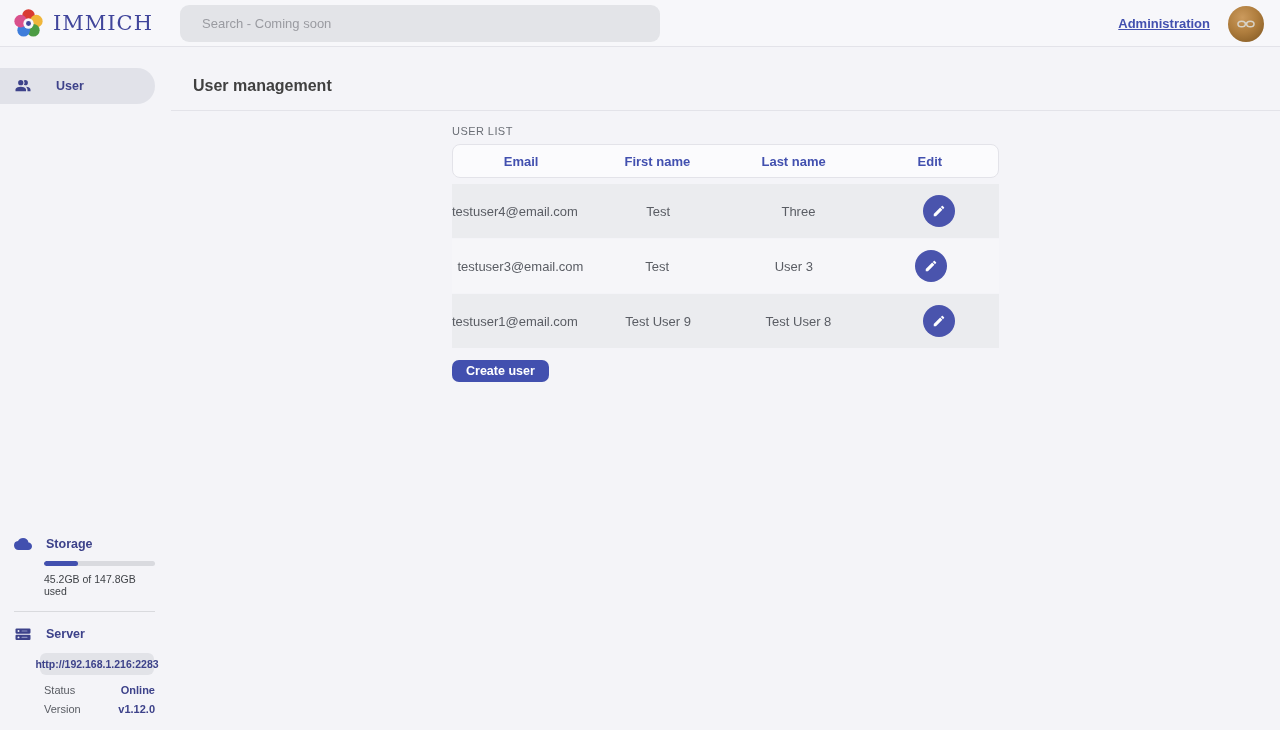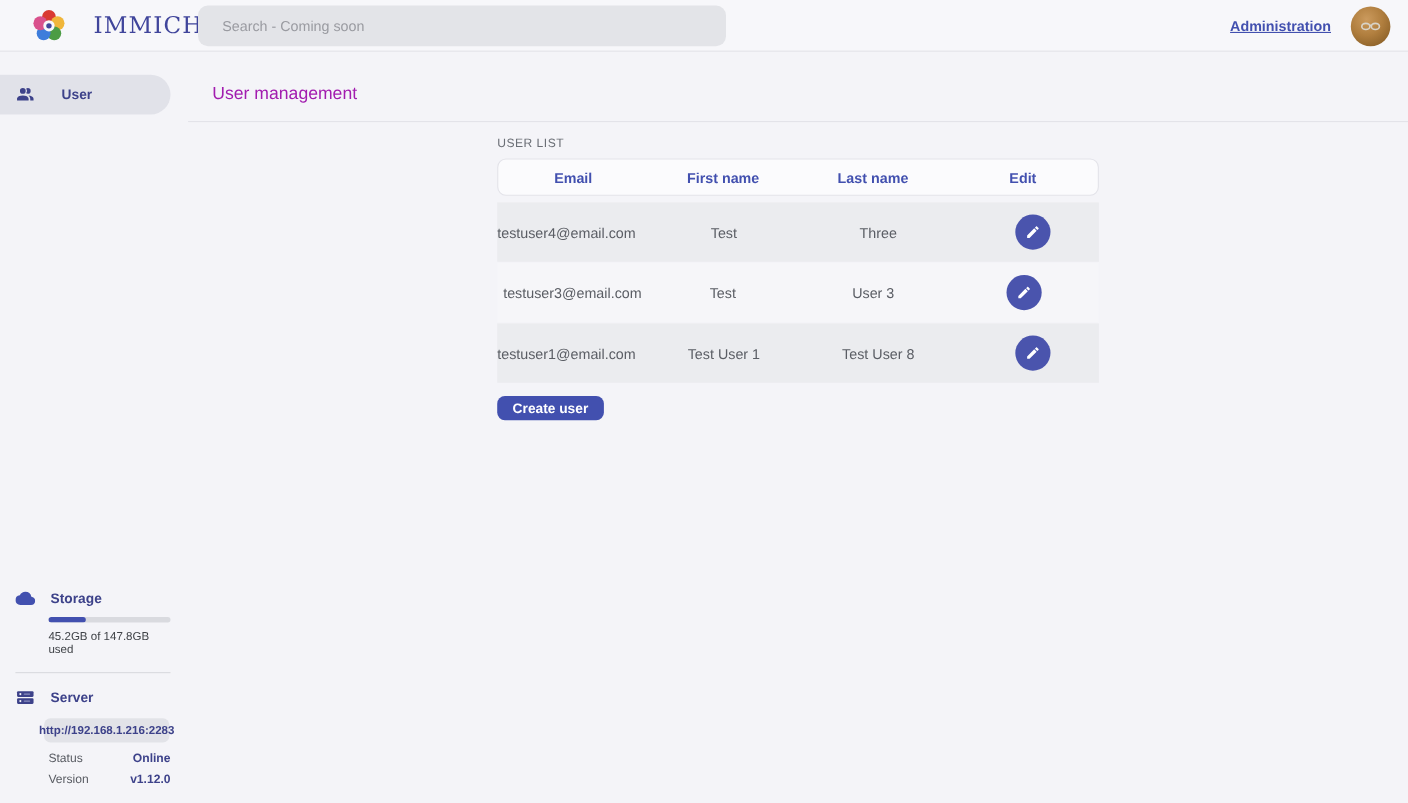--- a/index.html
+++ b/index.html
@@ -22,21 +22,21 @@
     background:var(--page-bg);
     color:var(--row-text);
     font-size:13px;
   }
   
   .header{
     height:47px;background:var(--header-bg);
     border-bottom:1px solid var(--border);
     display:flex;align-items:center;position:relative;
   }
-  .brand{display:flex;align-items:center;gap:24px;padding-left:28px;width:180px;}
+  .brand{display:flex;align-items:center;gap:8px;padding-left:12px;width:180px;}
   .brand-name{
     font-family:"DejaVu Serif",serif;
     font-size:21px;letter-spacing:1px;color:#40459b;font-weight:500;
   }
   .search-box{
     width:480px;height:37px;background:var(--search-bg);
     border:none;border-radius:9px;padding:0 22px;
     font-family:Liberation Sans, sans-serif;font-size:13px;color:#000000;
     outline:none;
   }
@@ -86,21 +86,21 @@
     cursor:default;
   }
   .kv-row{
     margin-left:30px;display:flex;justify-content:space-between;
     font-size:11px;margin-top:7px;
   }
   .kv-row .k{color:#595c63;}
   .kv-row .v{color:var(--accent-soft);font-weight:700;}
   
   .page-title{
-    padding:30px 0 0 23px;font-size:16px;font-weight:400;color:#a21caf;
+    padding:30px 0 0 23px;font-size:16px;font-weight:700;color:#404040;
   }
   .title-divider{border:none;border-top:1px solid var(--border);margin:15px 0 0 1px;}
   .content{margin:14px 0 16px 282px;width:547px;}
   .section-label{
     font-size:11px;letter-spacing:.04em;color:#6b6f76;margin-bottom:7px;
   }
   .table-header{
     background:#fbfbfd;border:1px solid var(--border);border-radius:8px;
     height:34px;display:grid;grid-template-columns:repeat(4,1fr);
     align-items:center;text-align:center;
@@ -240,21 +240,21 @@
           <button class="edit-btn">
             <svg width="14" height="14" viewBox="0 0 24 24" fill="#ffffff">
               <path d="M20.71 7.04c.39-.39.39-1.04 0-1.41l-2.34-2.34c-.37-.39-1.02-.39-1.41 0l-1.84 1.83 3.75 3.75M3 17.25V21h3.75L17.81 9.93l-3.75-3.75L3 17.25z"></path>
             </svg>
           </button>
         </span>
       </div>
 
       <div class="table-row odd">
         <span>testuser1@email.com</span>
-        <span>Test User 1</span>
+        <span>Test User 9</span>
         <span>Test User 8</span>
         <span>
           <button class="edit-btn">
             <svg width="14" height="14" viewBox="0 0 24 24" fill="#ffffff">
               <path d="M20.71 7.04c.39-.39.39-1.04 0-1.41l-2.34-2.34c-.37-.39-1.02-.39-1.41 0l-1.84 1.83 3.75 3.75M3 17.25V21h3.75L17.81 9.93l-3.75-3.75L3 17.25z"></path>
             </svg>
           </button>
         </span>
       </div>
 

